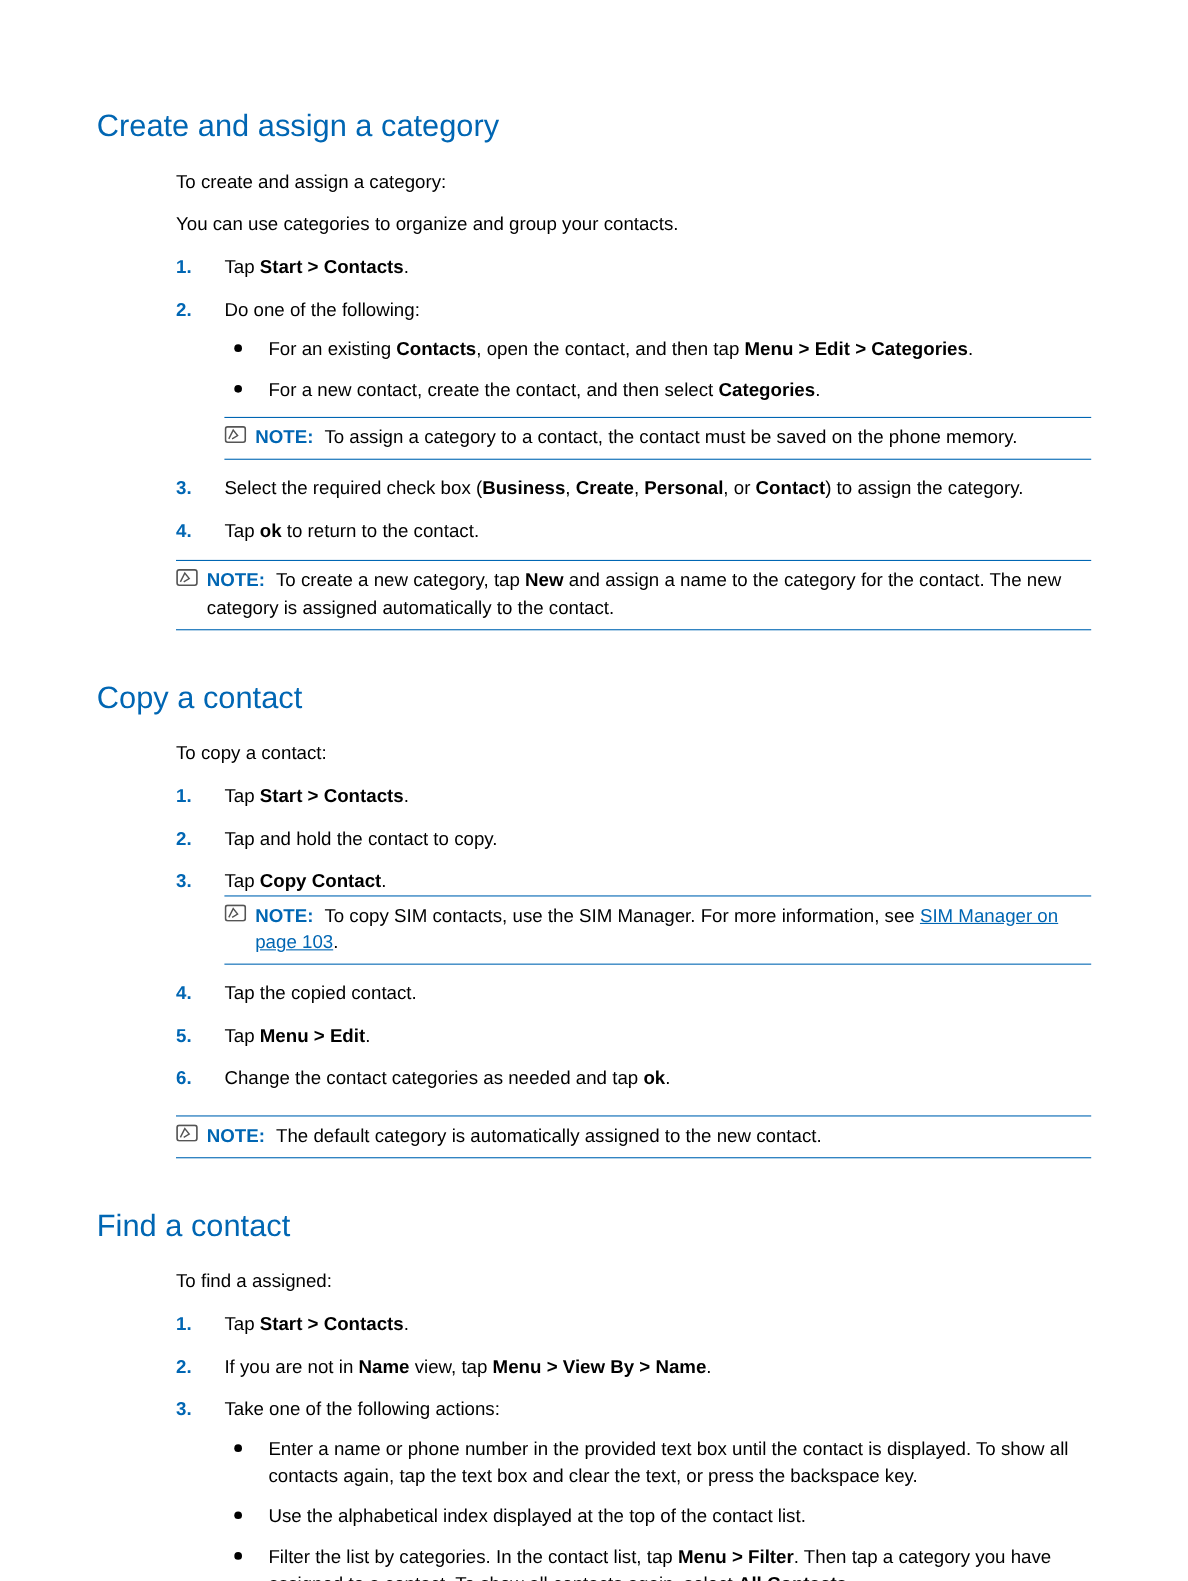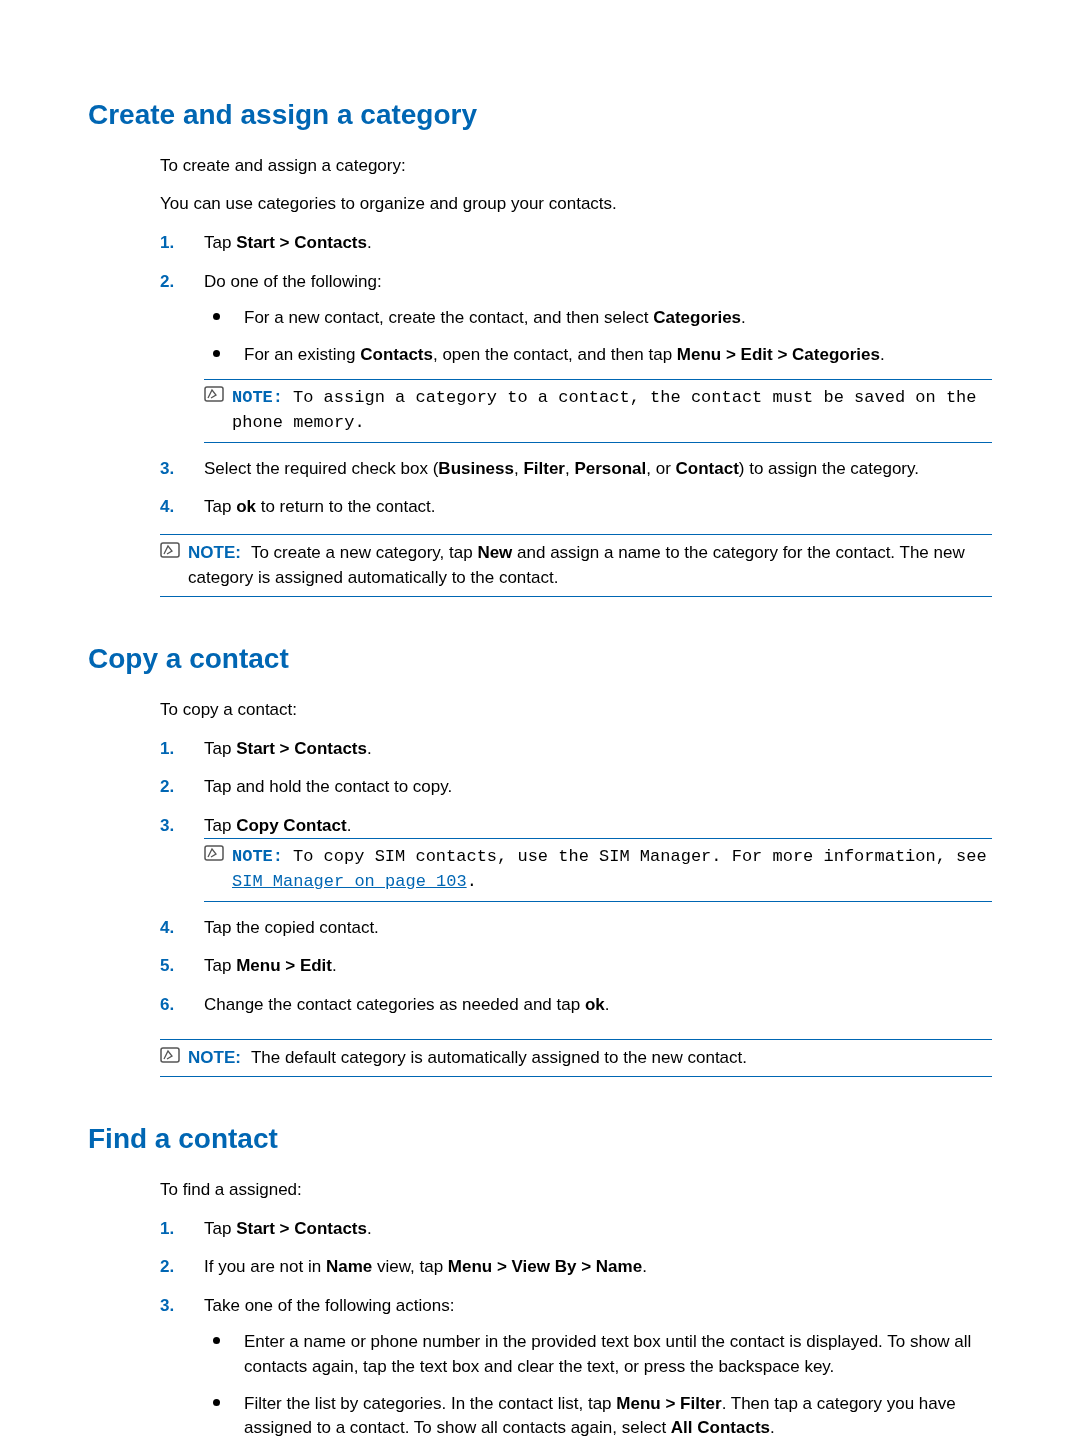--- a/index.html
+++ b/index.html
@@ -13,21 +13,21 @@
     background: #fff;
   }
   .page {
     width: 1080px;
     min-height: 1437px;
     padding: 95px 88px 40px 88px;
     position: relative;
   }
   h2.section-heading {
     font-size: 28px;
-    font-weight: bold;
+    font-weight: normal;
     color: #0066b3;
     margin: 0 0 18px 0;
   }
   h2.section-heading + .body-indent { margin-top: 14px; }
   .body-indent {
     margin-left: 72px;
   }
   .para {
     margin: 0 0 14px 0;
   }
@@ -71,21 +71,20 @@
   .bold { font-weight: bold; }
   .note-box {
     border-top: 1px solid #0066b3;
     border-bottom: 1px solid #0066b3;
     padding: 6px 0 6px 28px;
     margin: 10px 0 14px 0;
     position: relative;
   }
   .note-box.nested {
     margin-top: 0;
-    font-family: Liberation Mono, monospace;
   }
   .note-icon {
     position: absolute;
     left: 0;
     top: 6px;
     width: 20px;
     height: 16px;
   }
   .note-icon svg { width: 100%; height: 100%; }
   .note-label {
@@ -111,39 +110,39 @@
     <ol class="steps">
       <li>
         <span class="num">1.</span>
         <span><span>Tap </span><span class="bold">Start &gt; Contacts</span><span>.</span></span>
       </li>
       <li>
         <span class="num">2.</span>
         <span>Do one of the following:</span>
         <ul class="bullets">
           <li>
-            <span>For a new contact, create the contact, and then select </span><span class="bold">Categories</span><span>.</span>
+            <span>For an existing </span><span class="bold">Contacts</span><span>, open the contact, and then tap </span><span class="bold">Menu &gt; Edit &gt; Categories</span><span>.</span>
           </li>
           <li>
-            <span>For an existing </span><span class="bold">Contacts</span><span>, open the contact, and then tap </span><span class="bold">Menu &gt; Edit &gt; Categories</span><span>.</span>
+            <span>For a new contact, create the contact, and then select </span><span class="bold">Categories</span><span>.</span>
           </li>
         </ul>
         <div class="note-box nested">
           <span class="note-icon">
             <svg viewBox="0 0 20 16">
                 <rect x="1" y="1" width="18" height="14" rx="2" fill="none" stroke="#555" stroke-width="1.5"></rect>
                 <path d="M4 12 L8 4 L12 9 L7 12" fill="none" stroke="#555" stroke-width="1.3"></path>
               </svg>
           </span>
           <span class="note-label">NOTE:</span><span>To assign a category to a contact, the contact must be saved on the phone memory.</span>
         </div>
       </li>
       <li>
         <span class="num">3.</span>
-        <span><span>Select the required check box (</span><span class="bold">Business</span><span>, </span><span class="bold">Filter</span><span>, </span><span class="bold">Personal</span><span>, or </span><span class="bold">Contact</span><span>) to assign the category.</span></span>
+        <span><span>Select the required check box (</span><span class="bold">Business</span><span>, </span><span class="bold">Create</span><span>, </span><span class="bold">Personal</span><span>, or </span><span class="bold">Contact</span><span>) to assign the category.</span></span>
       </li>
       <li>
         <span class="num">4.</span>
         <span><span>Tap </span><span class="bold">ok</span><span> to return to the contact.</span></span>
       </li>
     </ol>
   </div>
   <div class="note-box" style="margin-left:72px;">
     <span class="note-icon">
       <svg viewBox="0 0 20 16">
@@ -217,20 +216,21 @@
       </li>
       <li>
         <span class="num">2.</span>
         <span><span>If you are not in </span><span class="bold">Name</span><span> view, tap </span><span class="bold">Menu &gt; View By &gt; Name</span><span>.</span></span>
       </li>
       <li>
         <span class="num">3.</span>
         <span>Take one of the following actions:</span>
         <ul class="bullets">
           <li>Enter a name or phone number in the provided text box until the contact is displayed. To show all contacts again, tap the text box and clear the text, or press the backspace key.</li>
+          <li>Use the alphabetical index displayed at the top of the contact list.</li>
           <li>
             <span>Filter the list by categories. In the contact list, tap </span><span class="bold">Menu &gt; Filter</span><span>. Then tap a category you have assigned to a contact. To show all contacts again, select </span><span class="bold">All Contacts</span><span>.</span>
           </li>
         </ul>
       </li>
     </ol>
   </div>
 
 </div>
 

